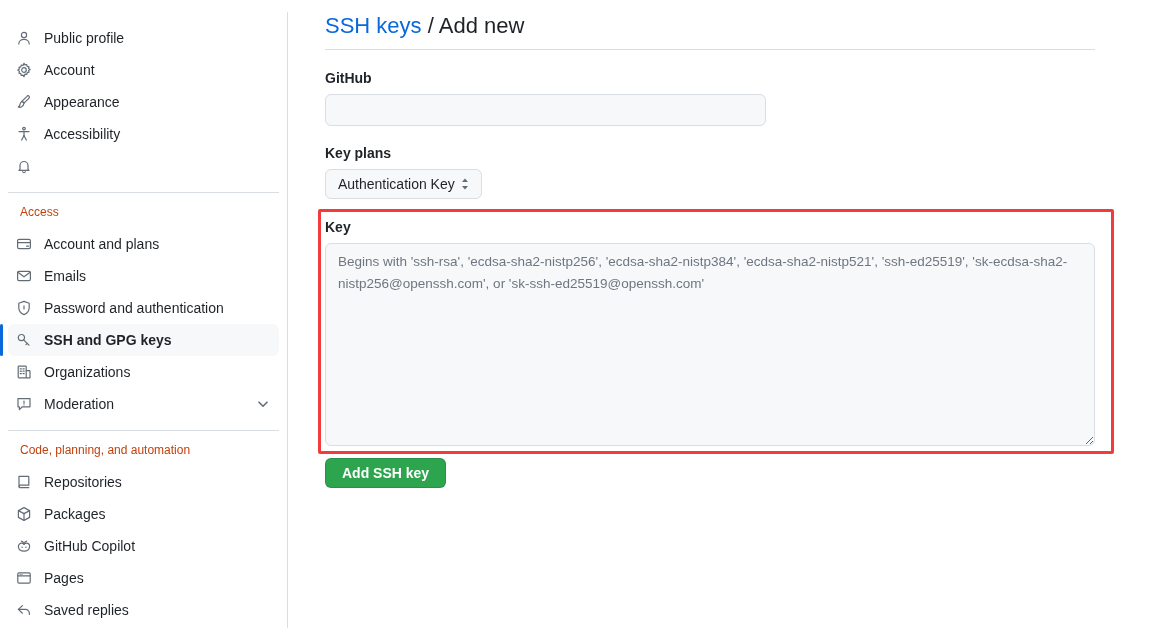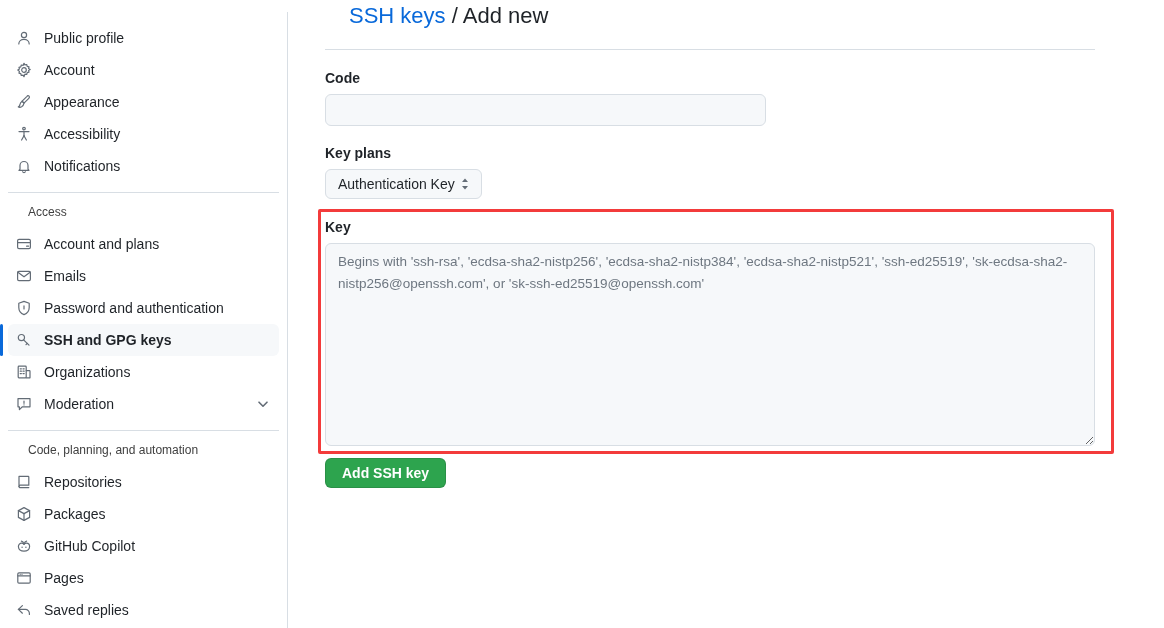--- a/index.html
+++ b/index.html
@@ -73,39 +73,38 @@
     color: #636c76;
   }
   .nav-divider {
     height: 1px;
     background: #d8dee4;
     margin: 10px 8px 10px 8px;
   }
   .nav-section-title {
     font-size: 12px;
     line-height: 18px;
-    color: #404040;
-    padding: 0 28px;
+    color: #c2410c;
+    padding: 0 20px;
     margin: 6px 0 7px 0;
     font-weight: 400;
   }
   .sb-pad { height: 10px; }
 
   
   #main {
     position: absolute;
     left: 288px; top: 0;
     width: 876px; height: 628px;
     padding: 0;
   }
   .page-head {
     position: absolute;
-    left: 37px; top: 0;
+    left: 37px; top: 10px;
     width: 770px;
-    margin-left: 24px;
   }
   .page-title {
     font-size: 22px;
     line-height: 32px;
     font-weight: 400;
     color: #1f2328;
     margin: 0;
   }
   .page-title a {
     color: #0969da;
@@ -265,21 +264,20 @@
           </span>
           <span class="label">Accessibility</span>
         </div>
         <div class="nav-item">
           <span class="ico">
             <svg width="16" height="16" viewBox="0 0 16 16" fill="none" stroke="currentColor" stroke-width="1.2" stroke-linecap="round" stroke-linejoin="round" aria-hidden="true">
               <path d="M4 11.2V7.5a4 4 0 1 1 8 0v3.7l1 1.2H3z"></path>
               <path d="M6.6 13.8a1.6 1.6 0 0 0 2.8 0"></path>
             </svg>
           </span>
-          <span class="label">Notifications</span>
         </div>
         <div class="nav-divider"></div>
         <div class="nav-section-title">Access</div>
         <div class="nav-item">
           <span class="ico">
             <svg width="16" height="16" viewBox="0 0 16 16" fill="none" stroke="currentColor" stroke-width="1.2" stroke-linecap="round" stroke-linejoin="round" aria-hidden="true">
               <rect x="1.6" y="3.4" width="12.8" height="9.2" rx="1.4"></rect>
               <path d="M1.6 6.6h12.8"></path>
               <path d="M10.6 10.2h2"></path>
             </svg>
@@ -396,21 +394,21 @@
     <div class="bottom-rule"></div>
   </nav>
 
   <section id="main">
 
     <div class="page-head">
       <h1 class="page-title"><a href="#" style="color: rgb(9, 105, 218);">SSH keys</a><span class="sep"> / </span><span class="cur">Add new</span></h1>
     </div>
     <div class="head-rule"></div>
 
-    <label class="field-label lbl-title">Code</label>
+    <label class="field-label lbl-title">GitHub</label>
     <input class="input-title" type="text" placeholder="" style="">
 
     <label class="field-label lbl-keytype">Key plans</label>
     <div class="keytype-select">
       <span>Authentication Key</span>
       <span class="arrows">
         <svg width="12" height="14" viewBox="0 0 12 14" fill="none" aria-hidden="true">
           <path d="M6 1.5 L9 5 L3 5 Z" fill="currentColor"></path>
           <path d="M6 12.5 L9 9 L3 9 Z" fill="currentColor"></path>
         </svg>

